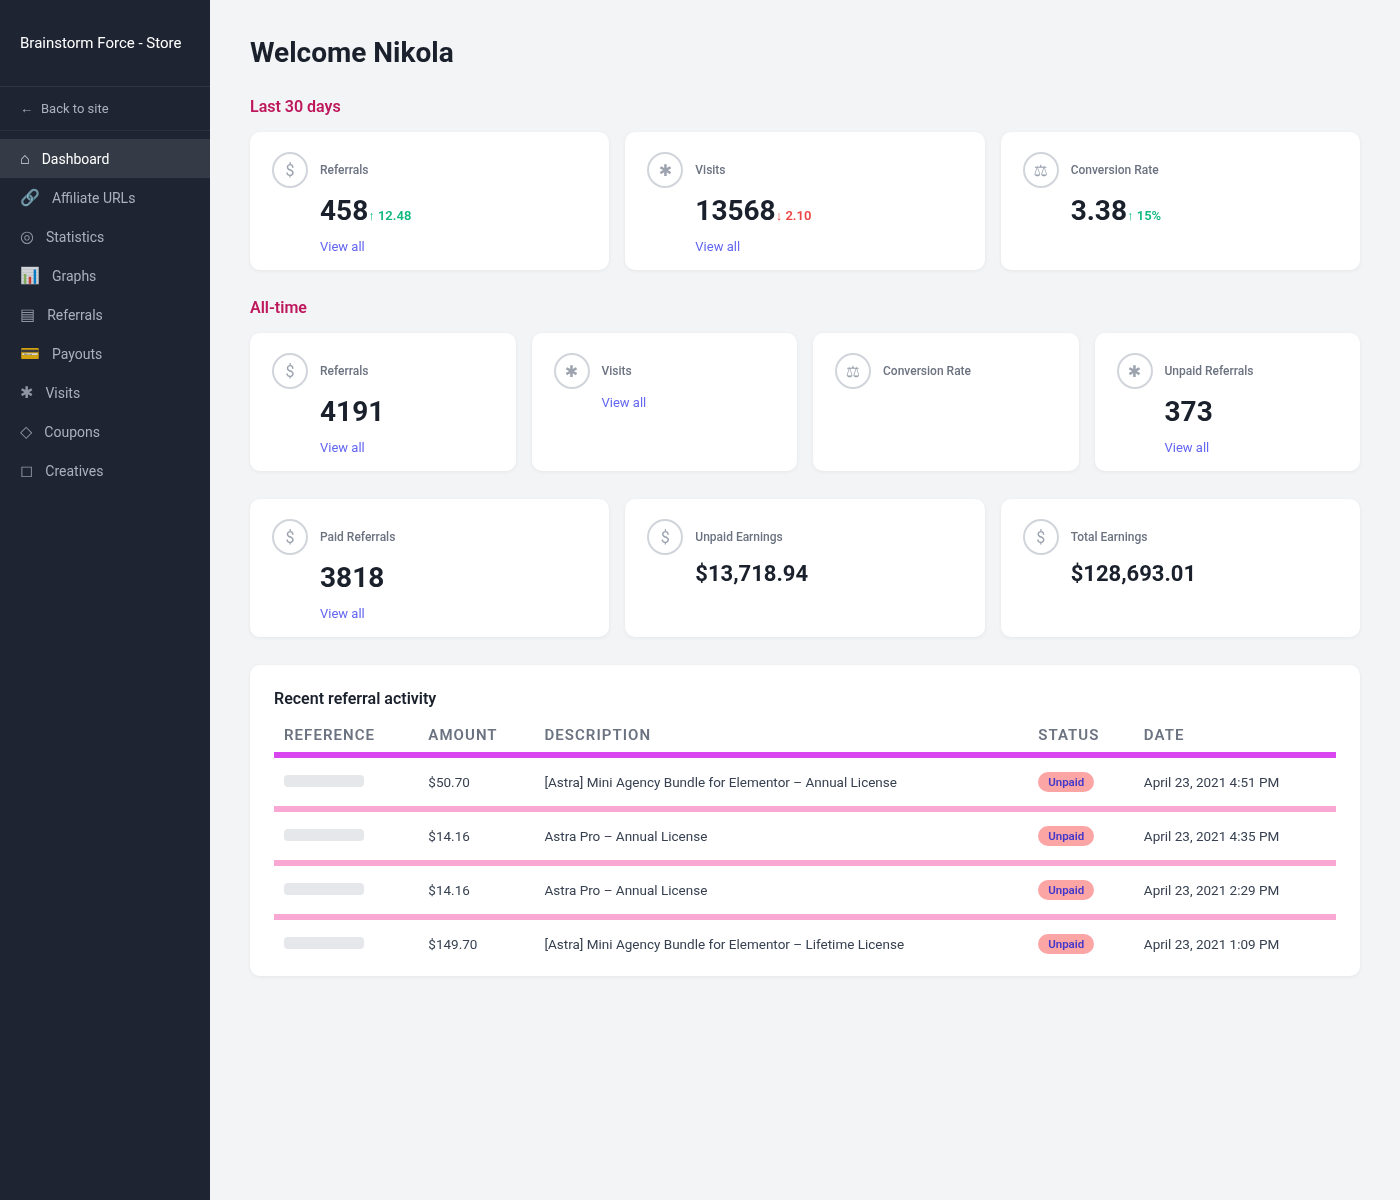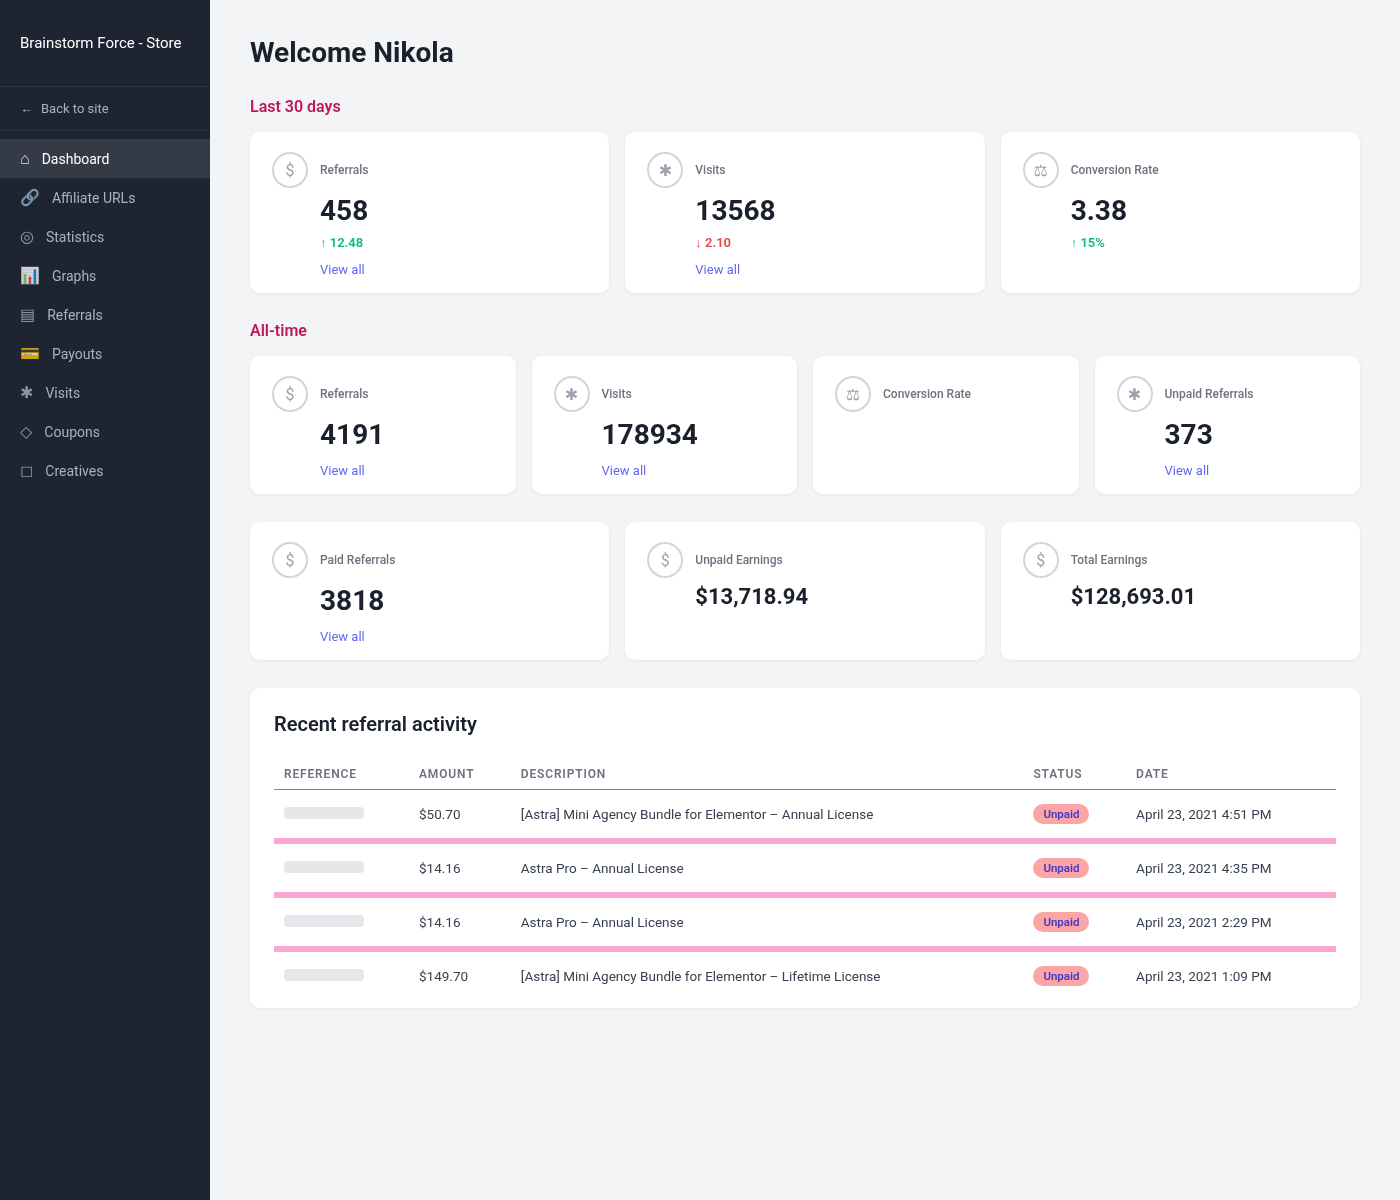--- a/index.html
+++ b/index.html
@@ -103,24 +103,22 @@
       flex-shrink: 0;
     }
     .card-label {
       font-size: 12px;
       color: #6b7280;
       font-weight: 500;
     }
     .card-value-row {
       display: flex;
       align-items: baseline;
-      gap: 8px;
       margin: 4px 0 12px 0;
       padding-left: 48px;
-      flex-direction: column;
     }
     .card-value {
       font-size: 28px;
       font-weight: 700;
       color: #1a202c;
     }
     .card-value-sm {
       font-size: 22px;
     }
     .card-delta {
@@ -137,37 +135,37 @@
     }
 
     
     .table-section {
       background: #fff;
       border-radius: 10px;
       padding: 24px 24px 8px;
       box-shadow: 0 1px 4px rgba(0,0,0,0.06);
     }
     .table-title {
-      font-size: 20px;
+      font-size: 16px;
       font-weight: 600;
       color: #1a202c;
-      margin-bottom: 23px;
+      margin-bottom: 10px;
     }
     table {
       width: 100%;
       border-collapse: collapse;
     }
     thead th {
       text-align: left;
-      font-size: 12px;
+      font-size: 15px;
       font-weight: 600;
       color: #6b7280;
       letter-spacing: 0.07em;
       padding: 8px 10px;
-      border-bottom: 1px solid #d946ef;
+      border-bottom: 6px solid #d946ef;
       text-transform: uppercase;
     }
     tbody tr {
       border-bottom: 6px solid #f9a8d4;
     }
     tbody tr:last-child { border-bottom: none; }
     tbody td {
       padding: 14px 10px;
       font-size: 13.5px;
       color: #374151;
@@ -296,23 +294,20 @@
       </div>
       <div class="card-value-row">
         <span class="card-value">4191</span>
       </div>
       <div class="card-link">View all</div>
     </div>
     <div class="card">
       <div class="card-header">
         <div class="card-icon">✱</div>
         <span class="card-label">Visits</span>
-      </div>
-      <div class="card-value-row">
-        <span class="card-value">178934</span>
       </div>
       <div class="card-link">View all</div>
     </div>
     <div class="card">
       <div class="card-header">
         <div class="card-icon">⚖</div>
         <span class="card-label">Conversion Rate</span>
       </div>
     </div>
     <div class="card">

